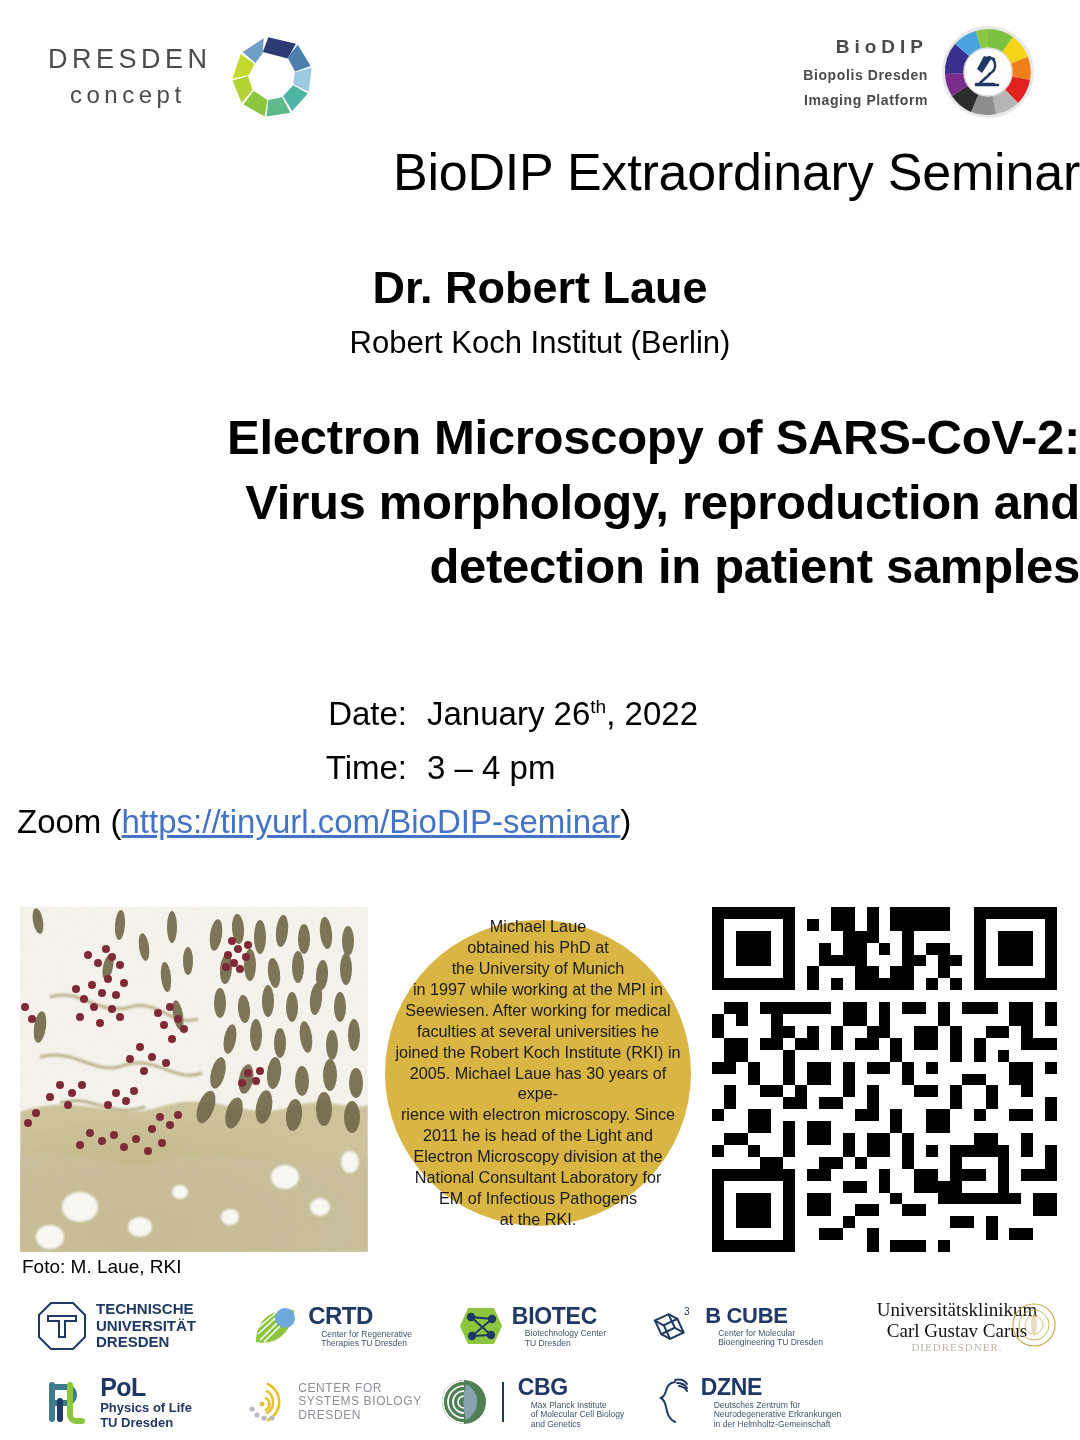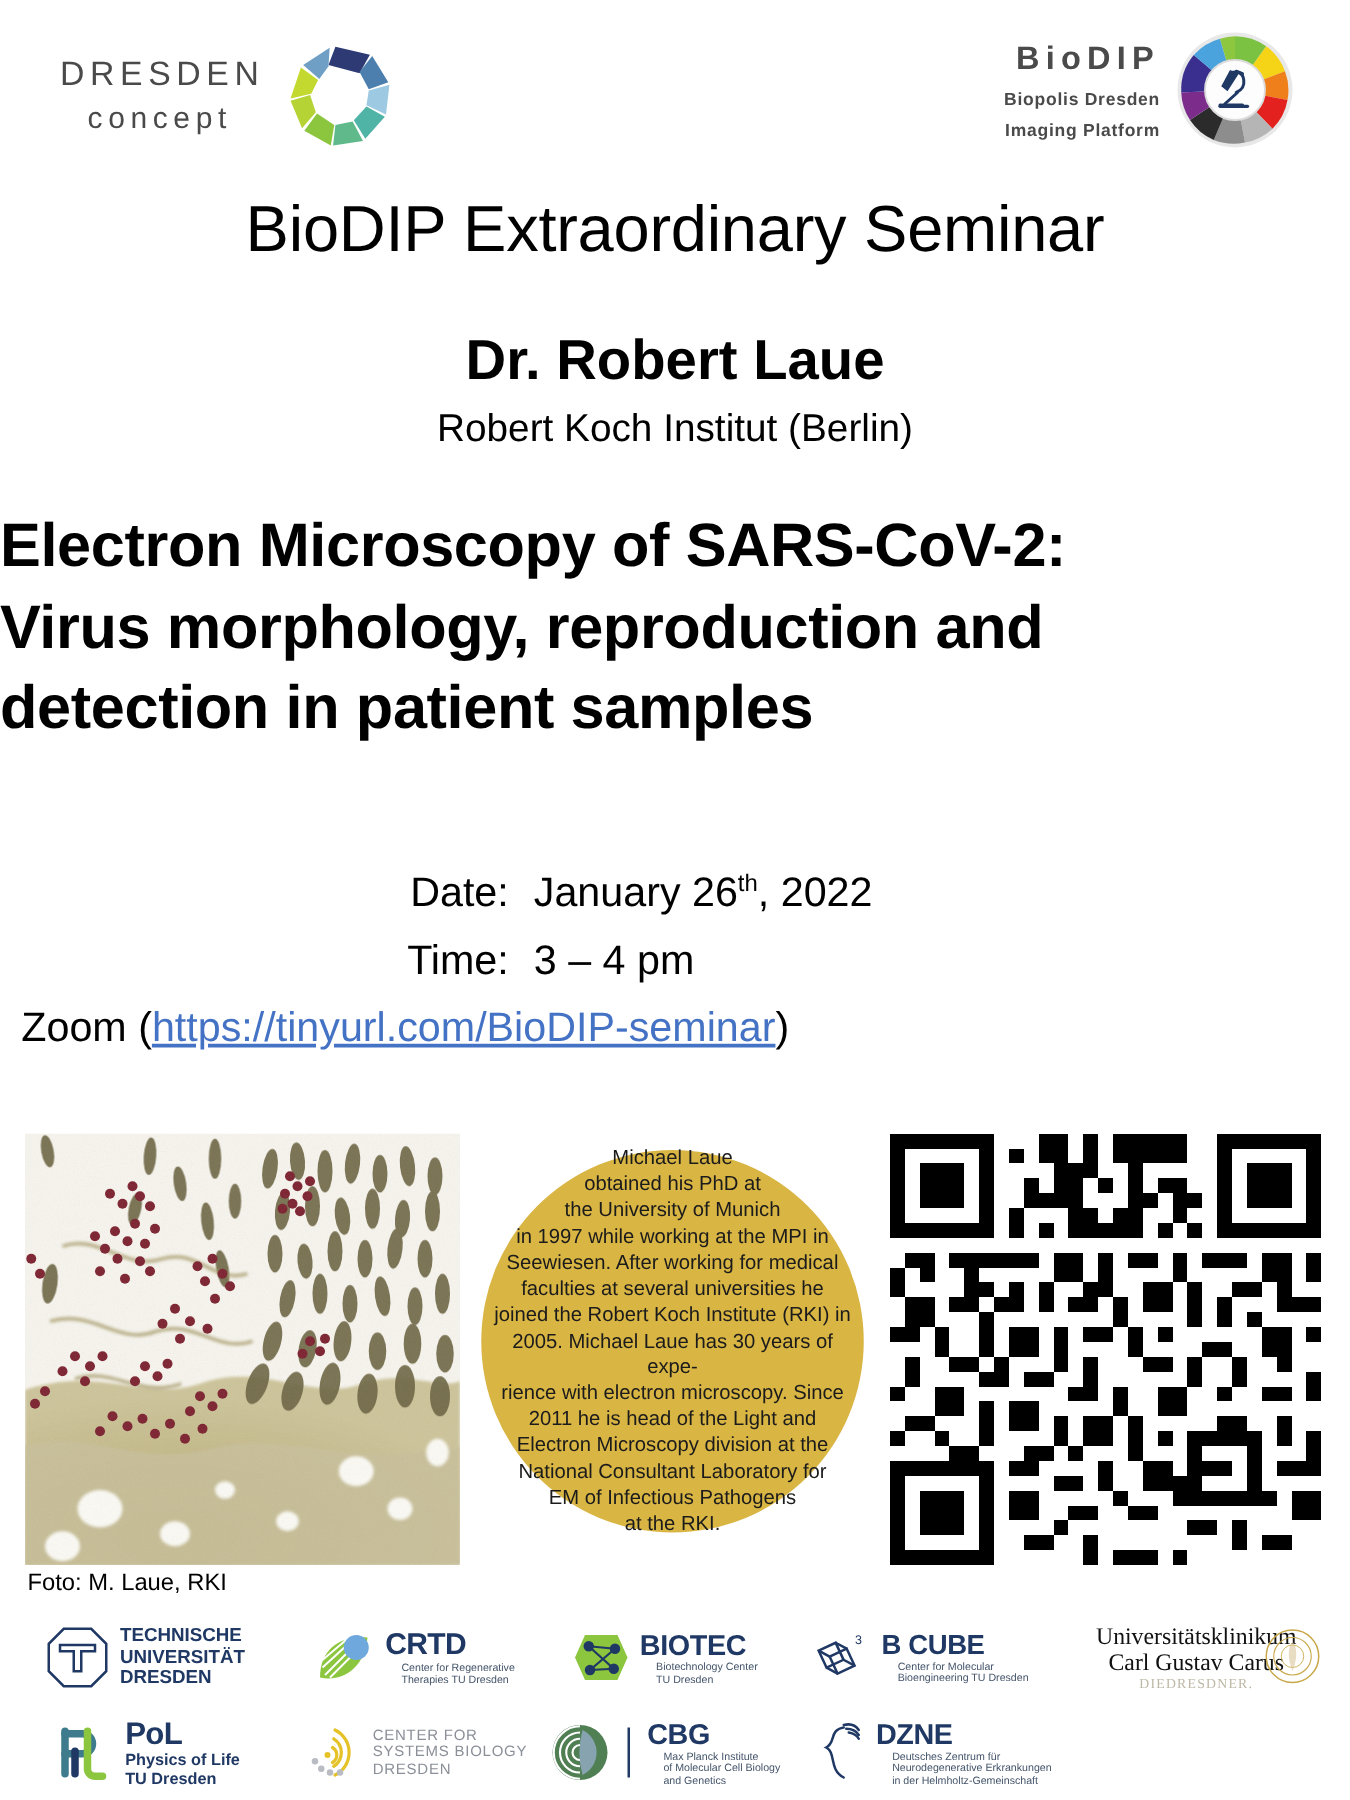--- a/index.html
+++ b/index.html
@@ -13,32 +13,32 @@
   
   .header{position:absolute;top:0;left:0;width:1080px;height:130px;}
   .dc-logo{position:absolute;left:48px;top:28px;display:flex;align-items:center;gap:14px;}
   .dc-words{display:flex;flex-direction:column;line-height:1;}
   .dc-dresden{font-size:27px;letter-spacing:4.5px;color:#4a4a4a;font-weight:400;}
   .dc-concept{font-size:24px;letter-spacing:4.5px;color:#4a4a4a;margin-top:10px;margin-left:22px;}
   .dc-mark{width:92px;height:96px;}
 
   .bd-logo{position:absolute;right:42px;top:22px;display:flex;align-items:center;gap:10px;}
   .bd-words{display:flex;flex-direction:column;align-items:flex-end;line-height:1.15;}
-  .bd-title{font-size:26px;letter-spacing:5px;color:#4a4a4a;font-weight:600;}
+  .bd-title{font-size:19px;letter-spacing:5px;color:#4a4a4a;font-weight:600;}
   .bd-sub{font-size:14px;letter-spacing:0.6px;color:#4a4a4a;font-weight:600;margin-top:9px;text-align:right;}
   .bd-mark{width:100px;height:100px;}
 
   
-  .seminar-title{position:absolute;top:142px;left:0;width:1080px;text-align:center;
-    font-size:52px;font-weight:400;letter-spacing:-0.2px;margin-top:12px;}
+  .seminar-title{position:absolute;top:142px;left:0;width:1080px;text-align:right;
+    font-size:52px;font-weight:400;letter-spacing:-0.2px;}
   .speaker-name{position:absolute;top:262px;left:0;width:1080px;text-align:center;
     font-size:45px;font-weight:bold;}
   .speaker-affil{position:absolute;top:325px;left:0;width:1080px;text-align:center;
     font-size:31px;font-weight:400;}
-  .talk-title{position:absolute;top:405px;left:0;width:1080px;text-align:left;
+  .talk-title{position:absolute;top:405px;left:0;width:1080px;text-align:right;
     font-size:49px;font-weight:bold;line-height:1.32;letter-spacing:-0.3px;}
 
   
   .details{position:absolute;top:697px;left:17px;width:1080px;}
   .drow{display:flex;align-items:baseline;font-size:33px;line-height:1.0;margin-bottom:21px;}
   .dlabel{width:390px;text-align:right;padding-right:20px;}
   .dvalue{text-align:left;}
   .dvalue sup{font-size:0.58em;vertical-align:super;}
   .link{color:#4472c4;text-decoration:underline;}
 

